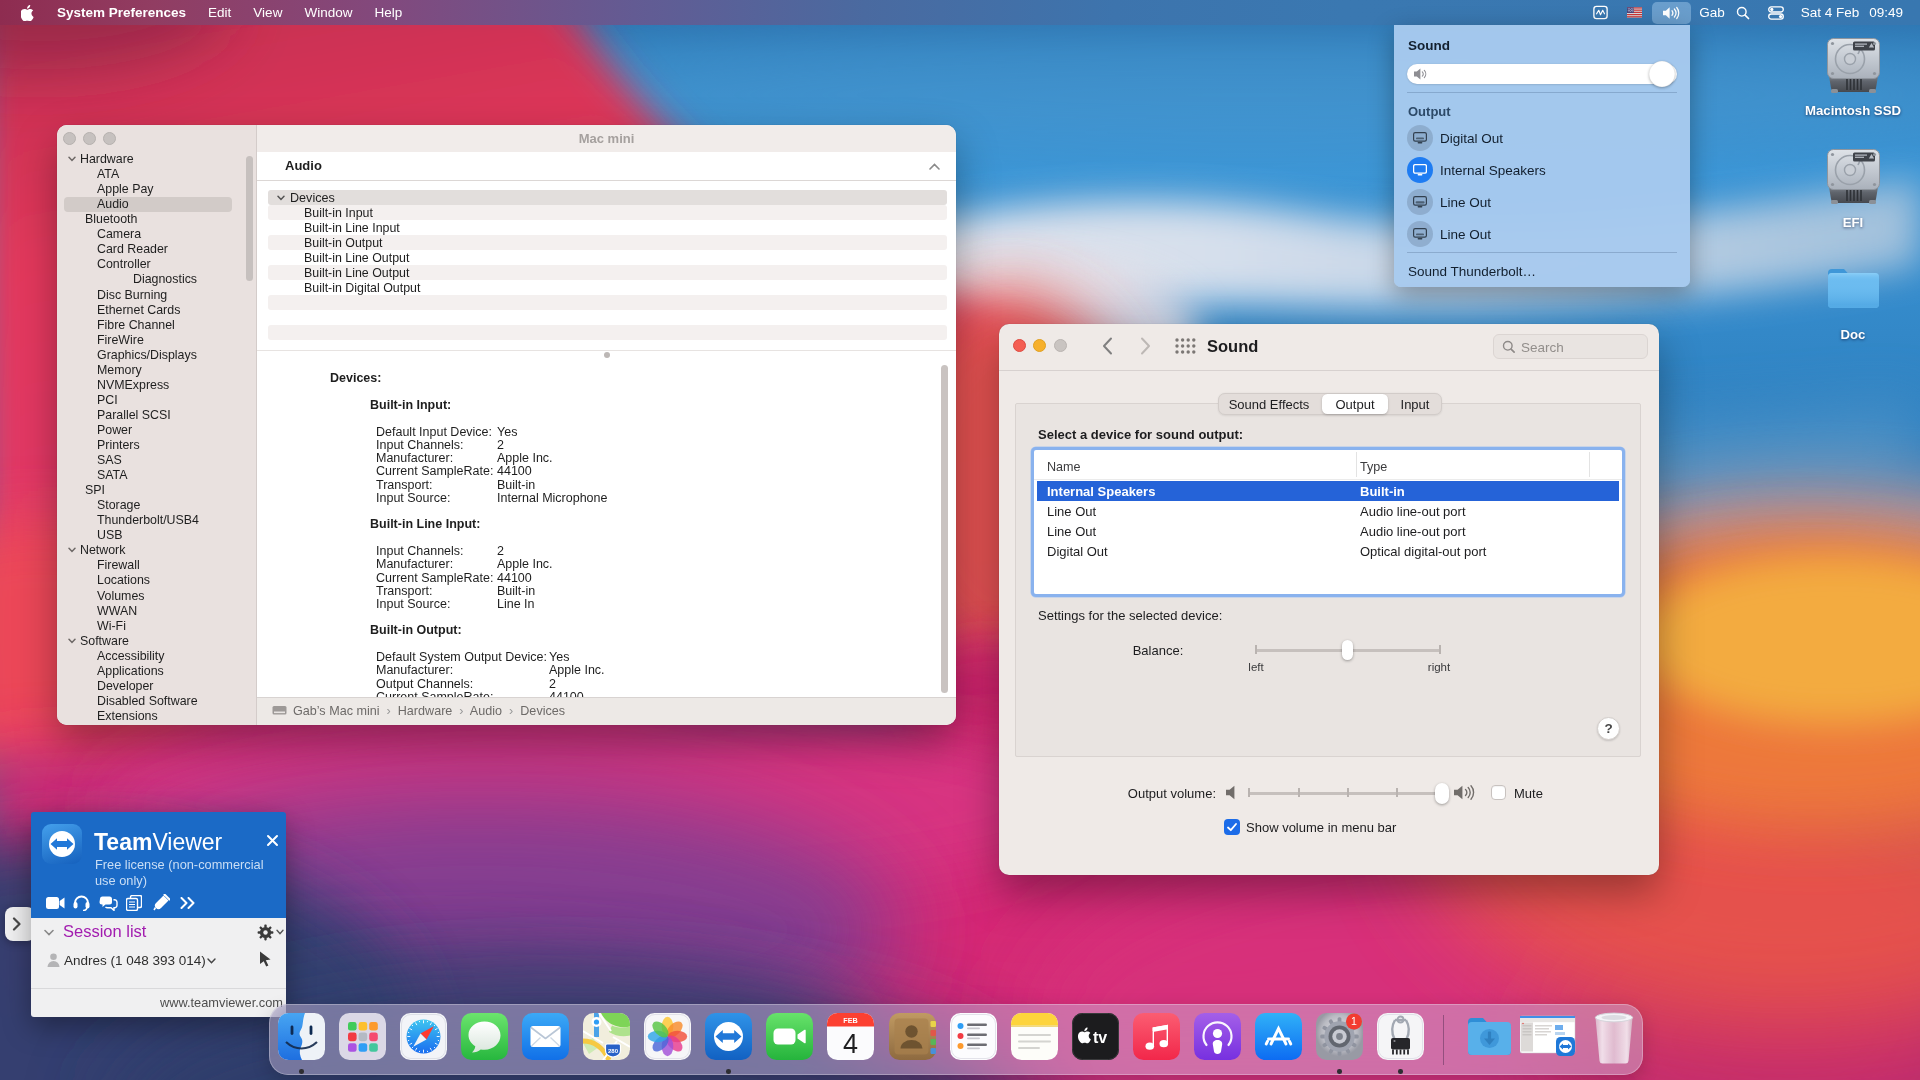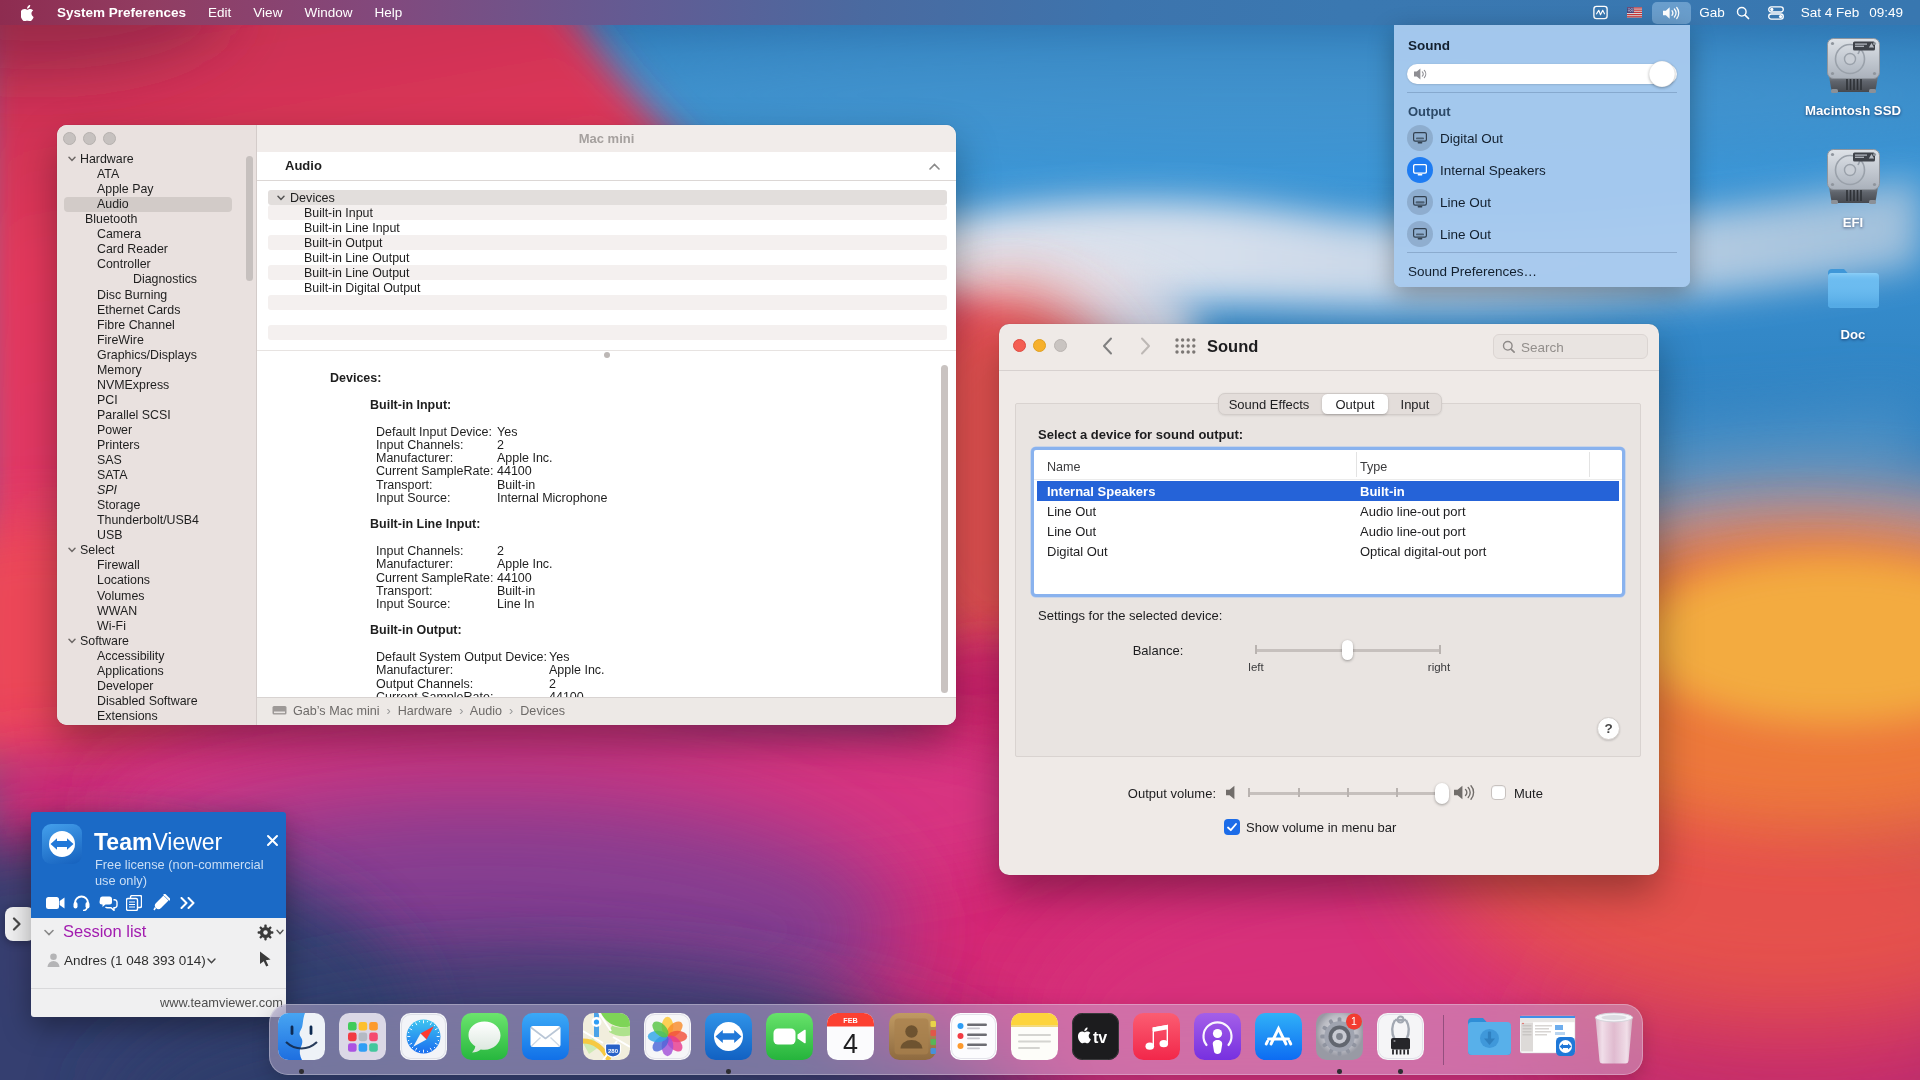--- a/index.html
+++ b/index.html
@@ -197,28 +197,28 @@
 <div class="abs" style="left:40px;top:180.6px;">FireWire</div>
 <div class="abs" style="left:40px;top:195.7px;">Graphics/Displays</div>
 <div class="abs" style="left:40px;top:210.7px;">Memory</div>
 <div class="abs" style="left:40px;top:225.8px;">NVMExpress</div>
 <div class="abs" style="left:40px;top:240.8px;">PCI</div>
 <div class="abs" style="left:40px;top:255.9px;">Parallel SCSI</div>
 <div class="abs" style="left:40px;top:270.9px;">Power</div>
 <div class="abs" style="left:40px;top:285.9px;">Printers</div>
 <div class="abs" style="left:40px;top:301.0px;">SAS</div>
 <div class="abs" style="left:40px;top:316.1px;">SATA</div>
-<div class="abs" style="left:40px;top:331.1px;font-style:italic;">SPI</div>
+<div class="abs" style="left:28px;top:331.1px;">SPI</div>
 <div class="abs" style="left:40px;top:346.2px;">Storage</div>
 <div class="abs" style="left:40px;top:361.2px;">Thunderbolt/USB4</div>
 <div class="abs" style="left:40px;top:376.2px;">USB</div>
 <svg class="abs" style="left:11px;top:395.3px" width="8" height="6" viewBox="0 0 8 6">
         <path d="M1 1.2 L4 4.5 L7 1.2" stroke="#6f6a68" stroke-width="1.5" fill="none" stroke-linecap="round"></path>
       </svg>
-<div class="abs" style="left:23px;top:391.3px;">Select</div>
+<div class="abs" style="left:23px;top:391.3px;">Network</div>
 <div class="abs" style="left:40px;top:406.4px;">Firewall</div>
 <div class="abs" style="left:40px;top:421.4px;">Locations</div>
 <div class="abs" style="left:40px;top:436.5px;">Volumes</div>
 <div class="abs" style="left:40px;top:451.5px;">WWAN</div>
 <div class="abs" style="left:40px;top:466.6px;">Wi-Fi</div>
 <svg class="abs" style="left:11px;top:485.6px" width="8" height="6" viewBox="0 0 8 6">
         <path d="M1 1.2 L4 4.5 L7 1.2" stroke="#6f6a68" stroke-width="1.5" fill="none" stroke-linecap="round"></path>
       </svg>
 <div class="abs" style="left:23px;top:481.6px;">Software</div>
 <div class="abs" style="left:40px;top:496.7px;">Accessibility</div>
@@ -434,21 +434,21 @@
     </svg>
   <div class="abs" style="left:46px;top:170px;">Line Out</div>
   <div class="abs" style="left:13px;top:196px;width:26px;height:26px;border-radius:50%;background:rgba(116,140,168,0.45);"></div>
   <svg class="abs" style="left:19px;top:203px" width="14" height="12" viewBox="0 0 14 12">
       <rect x="0.6" y="0.6" width="12.8" height="8.6" rx="1.6" fill="none" stroke="#32404f" stroke-width="1.2"></rect>
       <rect x="3" y="5.5" width="8" height="1.8" rx="0.9" fill="#32404f" opacity="0.7"></rect>
       <rect x="4.6" y="10" width="4.8" height="1.4" rx="0.7" fill="#32404f"></rect>
     </svg>
   <div class="abs" style="left:46px;top:202px;">Line Out</div>
   <div class="abs" style="left:13px;top:227px;width:270px;border-top:1px solid rgba(60,90,125,0.28);"></div>
-  <div class="abs" style="left:14px;top:239px;">Sound Preferences…</div>
+  <div class="abs" style="left:14px;top:239px;">Sound Thunderbolt…</div>
 </div>
 <div class="abs" style="left:5px;top:907px;width:30px;height:34px;border-radius:8px;background:#f1f1f2;box-shadow:0 2px 8px rgba(0,0,0,0.3);"></div>
 <svg class="abs" style="left:12px;top:917px" width="9" height="14" viewBox="0 0 9 14">
     <path d="M2 1.5 L7.5 7 L2 12.5" stroke="#4a4a4a" stroke-width="2.2" fill="none" stroke-linecap="round" stroke-linejoin="round"></path>
   </svg>
 <div id="teamviewer" class="abs" style="left:31px;top:812px;width:255px;height:205px;box-shadow:0 10px 28px rgba(0,0,0,0.35);border-radius:3px;overflow:hidden;">
   <div class="abs" style="left:0;top:0;width:255px;height:106px;background:#1b6ac6;"></div>
   <div class="abs" style="left:0;top:106px;width:255px;height:99px;background:#f0f0f1;"></div>
 
   <div class="abs" style="left:11px;top:12px;width:40px;height:40px;border-radius:9px;background:linear-gradient(160deg,#44a0ec,#1560bd);"></div>

